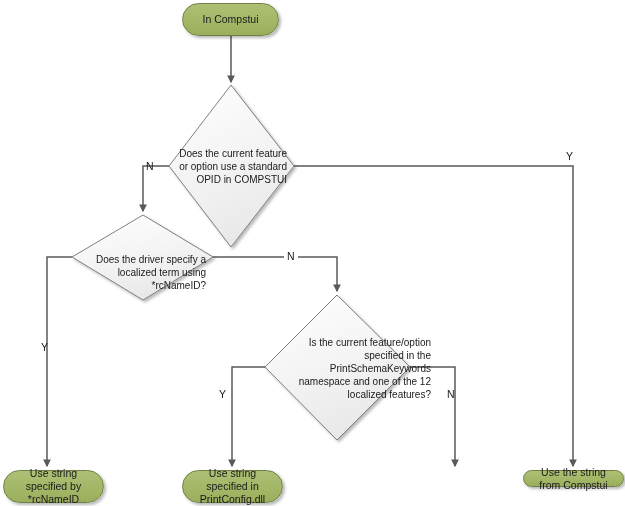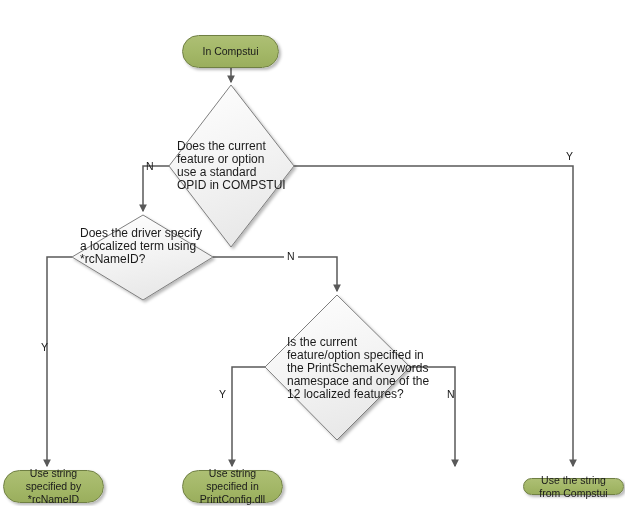--- a/index.html
+++ b/index.html
@@ -45,23 +45,23 @@
     color: #1a1a1a;
     font-size: 10.5px;
     line-height: 13px;
     box-shadow: 2px 2px 3px rgba(0,0,0,0.28);
     padding: 0 6px;
   }
   
   .decision-label {
     position: absolute;
     color: #1a1a1a;
-    font-size: 12px;
+    font-size: 10px;
     line-height: 13px;
-    text-align: left;
+    text-align: right;
     display: flex;
     align-items: center;
     justify-content: center;
     pointer-events: none;
   }
   .branch-label {
     position: absolute;
     font-size: 10.5px;
     color: #1a1a1a;
     text-align: center;
@@ -113,42 +113,42 @@
 
     <polygon points="143,215 213,257 143,300 72,257" fill="url(#diamondGrad)" stroke="#7f7f7f" stroke-width="1" filter="url(#shadow)"></polygon>
 
     <polygon points="337,295 410,367 337,440 265,367" fill="url(#diamondGrad)" stroke="#7f7f7f" stroke-width="1" filter="url(#shadow)"></polygon>
   </svg>
 
   <div class="diamond-hit" style="left:169px; top:85px; width:126px; height:162px;">
     <div class="decision-label" style="left:8px; top:24px; width:110px; height:114px;">Does the current feature or option use a standard OPID in COMPSTUI</div>
   </div>
 
-  <div class="diamond-hit" style="left:72px; top:203px; width:142px; height:86px;">
+  <div class="diamond-hit" style="left:72px; top:229px; width:142px; height:86px;">
     <div class="decision-label" style="left:8px; top:9px; width:126px; height:68px;">Does the driver specify a localized term using *rcNameID?</div>
   </div>
 
   <div class="diamond-hit" style="left:265px; top:295px; width:146px; height:146px;margin-left:21px;">
     <div class="decision-label" style="left:1px; top:30px; width:144px; height:86px;">Is the current feature/option specified in the PrintSchemaKeywords namespace and one of the 12 localized features?</div>
   </div>
 
-  <div class="node terminator" style="left:182px; top:3px; width:97px; height:33px;margin-top:32px;">
+  <div class="node terminator" style="left:182px; top:3px; width:97px; height:33px;">
     <span>In Compstui</span>
   </div>
 
   <div class="node terminator" style="left:3px; top:470px; width:101px; height:33px;">
     <span>Use string specified by *rcNameID</span>
   </div>
 
   <div class="node terminator" style="left:182px; top:470px; width:101px; height:33px;">
     <span>Use string specified in PrintConfig.dll</span>
   </div>
 
 
-  <div class="node terminator" style="left:523px; top:470px; width:101px; height:17px;margin-top:8px;">
+  <div class="node terminator" style="left:523px; top:470px; width:101px; height:17px;">
     <span>Use the string from Compstui</span>
   </div>
 
   <div class="branch-label" style="left:146px; top:160px;">N</div>
 
   <div class="branch-label" style="left:566px; top:150px;">Y</div>
 
   <div class="branch-label" style="left:41px; top:341px;">Y</div>
 
   <div class="branch-label" style="left:284px; top:250px; background:#ffffff; padding:0 3px;">N</div>

